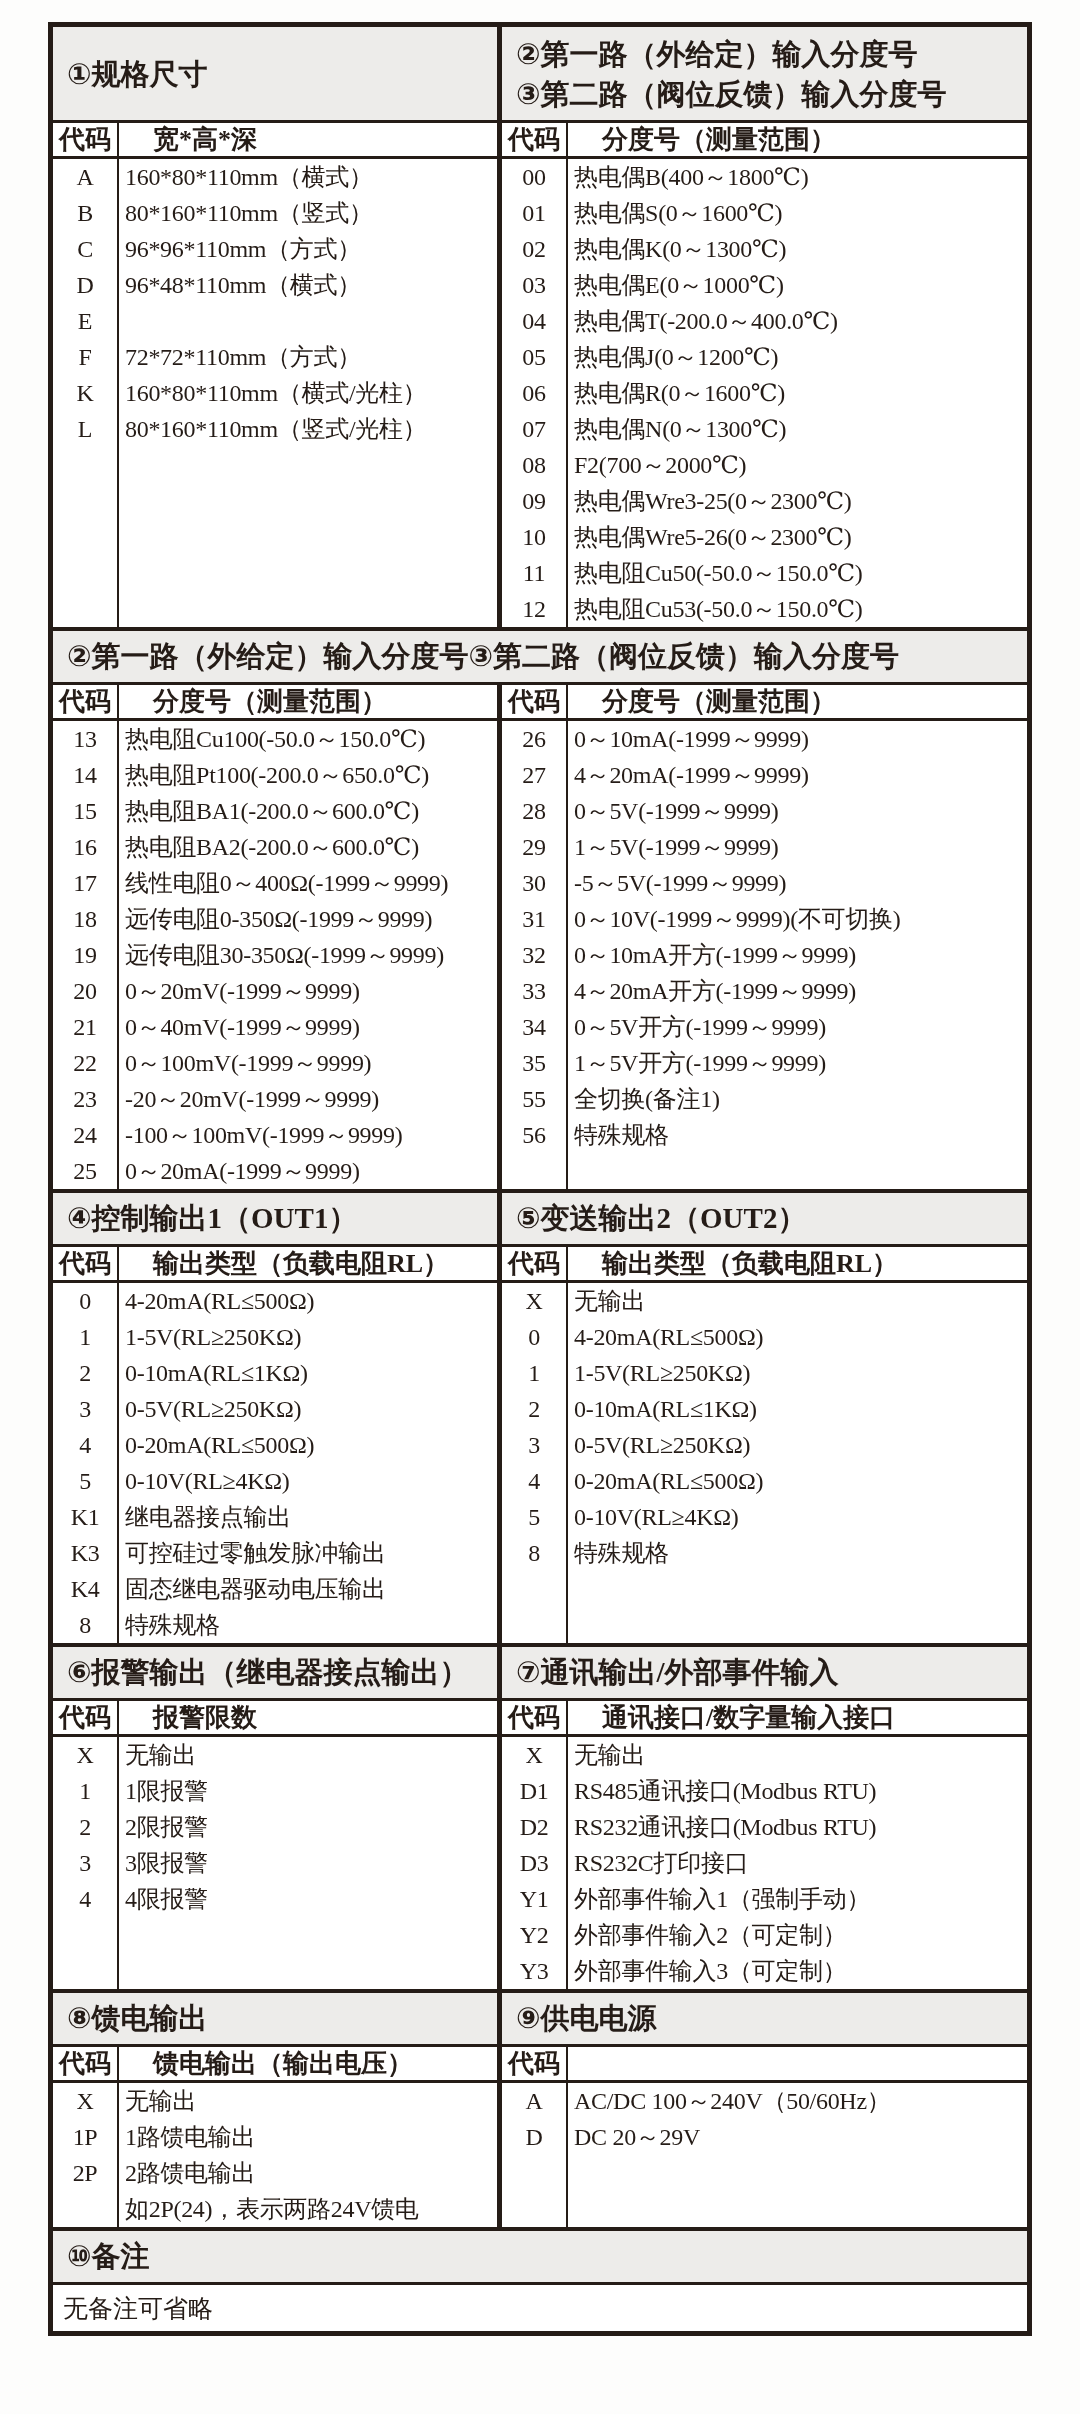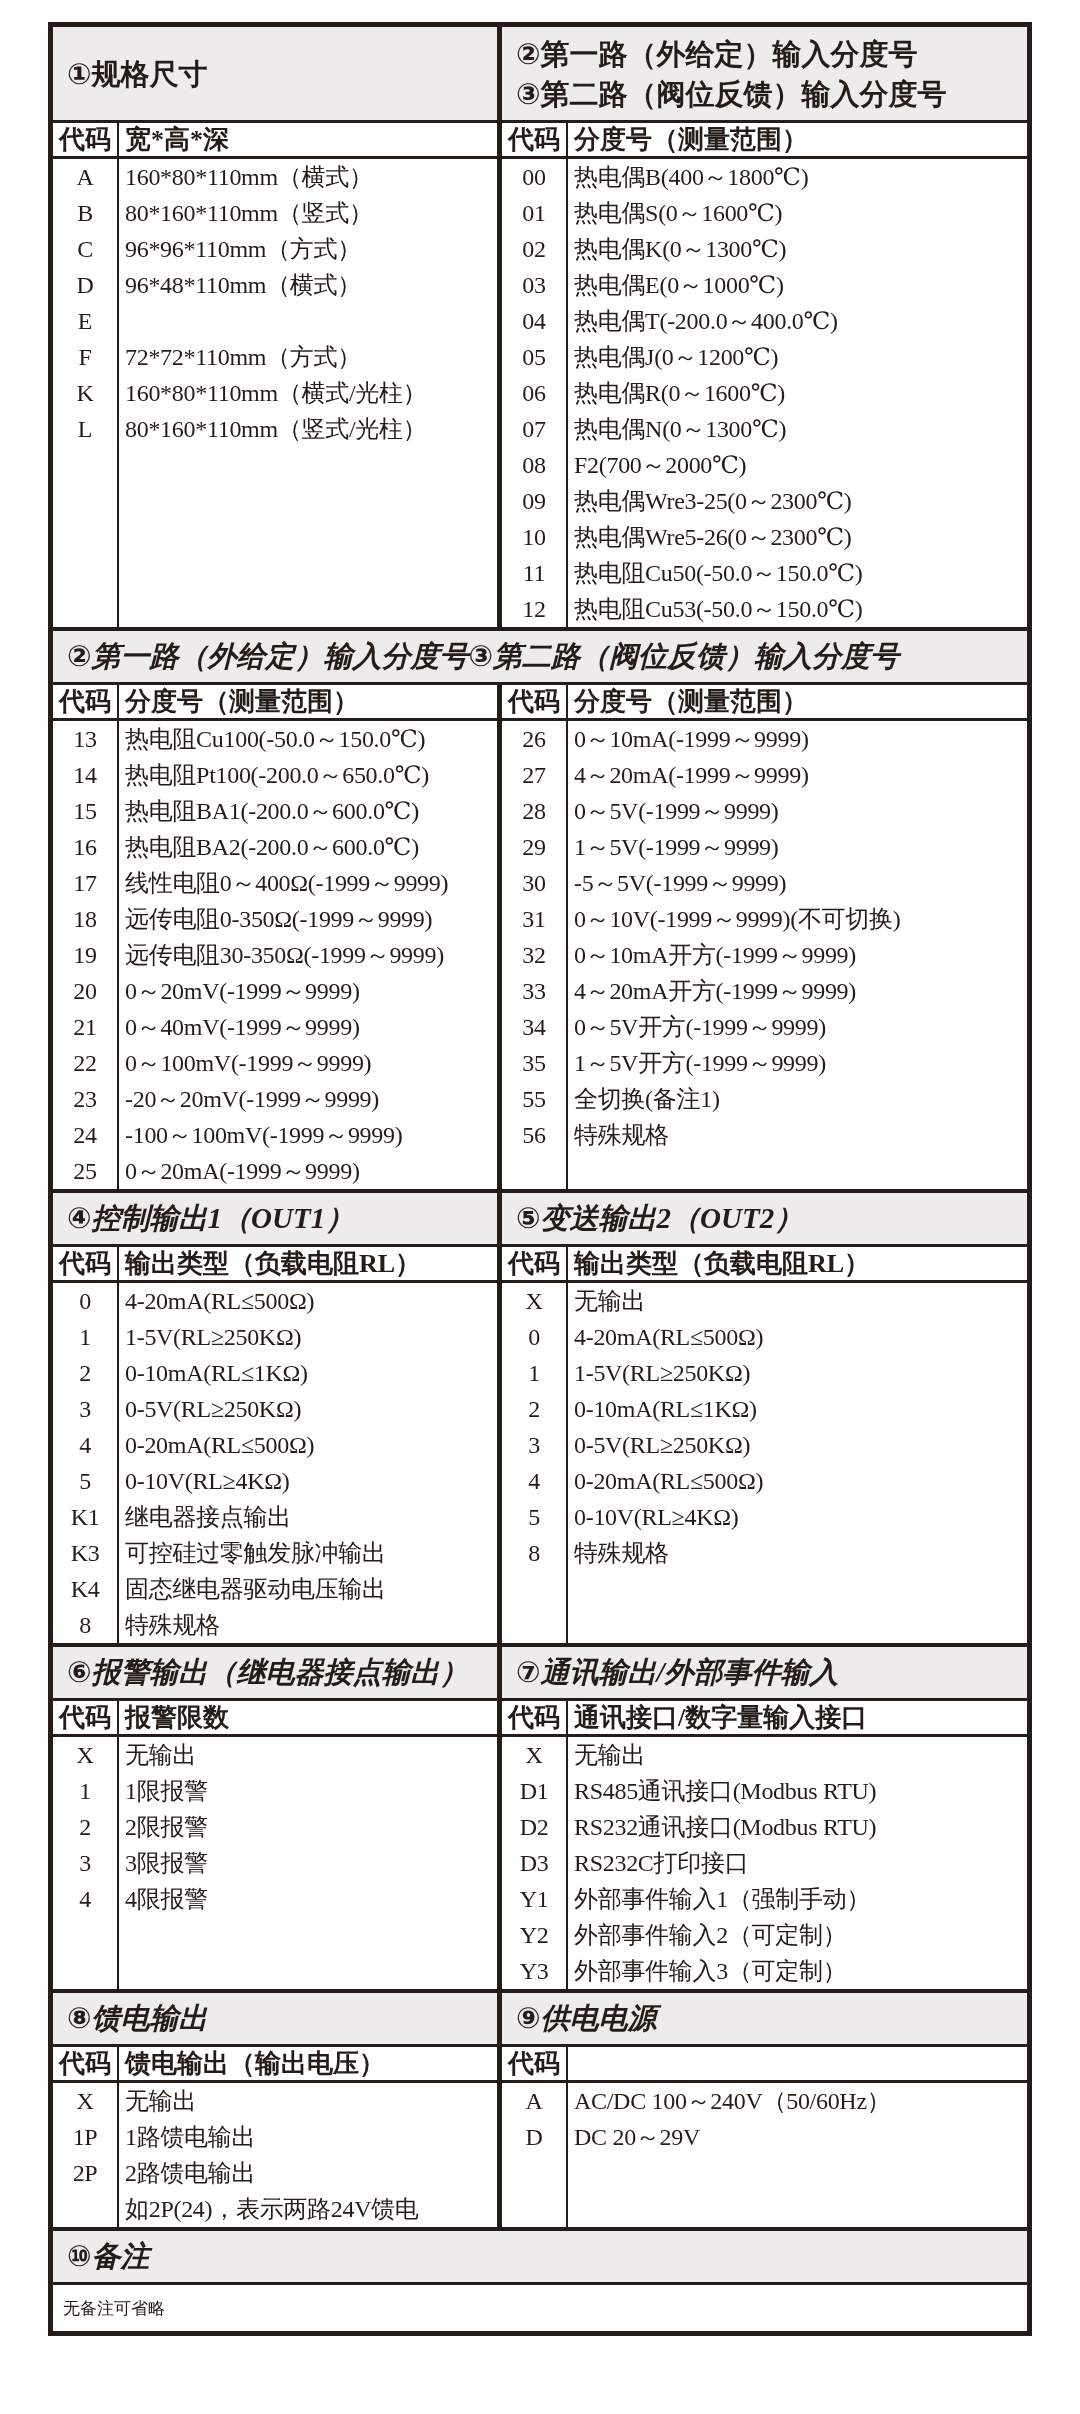--- a/index.html
+++ b/index.html
@@ -28,41 +28,41 @@
   .sec-header {
     background: #edecea;
     border-bottom: 3px solid #251c17;
     font-weight: bold;
     font-size: 29px;
     padding-left: 14px;
     display: flex; flex-direction: column; justify-content: center;
     flex: none;
   }
   .sec-header.h96 { height: 96px; line-height: 40px; }
-  .sec-header.h54 { height: 54px; font-style: italic; }
+  .sec-header.h54 { height: 54px; }
   .colheader {
     height: 36px; flex: none;
     border-bottom: 3px solid #251c17;
     display: flex; align-items: center;
     font-weight: bold; font-size: 26px;
     position: relative;
   }
   .colheader::before, .rows::before {
     content: ""; position: absolute; left: 64px; top: 0; bottom: 0;
     width: 2px; background: #251c17;
   }
   .colheader .c { width: 64px; flex: none; text-align: center; }
-  .colheader .d { flex: 1; padding-left: 8px; white-space: nowrap; overflow: hidden; }
+  .colheader .d { flex: 1; padding-left: 8px; white-space: nowrap; overflow: hidden; margin-left: 28px; }
   .rows { position: relative; flex: 1; display: flex; flex-direction: column; }
   .row { display: flex; height: 36px; flex: none; align-items: center; font-size: 24px; letter-spacing: -0.3px; }
   .row .c { width: 64px; flex: none; text-align: center; }
   .row .d { flex: 1; padding-left: 8px; white-space: nowrap; overflow: hidden; }
   .note-row {
     height: 46px; display: flex; align-items: center;
-    font-size: 17px; padding-left: 10px;
+    font-size: 25px; padding-left: 10px;
   }
 </style>
 </head>
 <body>
 
 <div class="page">
   <div class="spec-table">
 
     <div class="band">
       <div class="half left">

